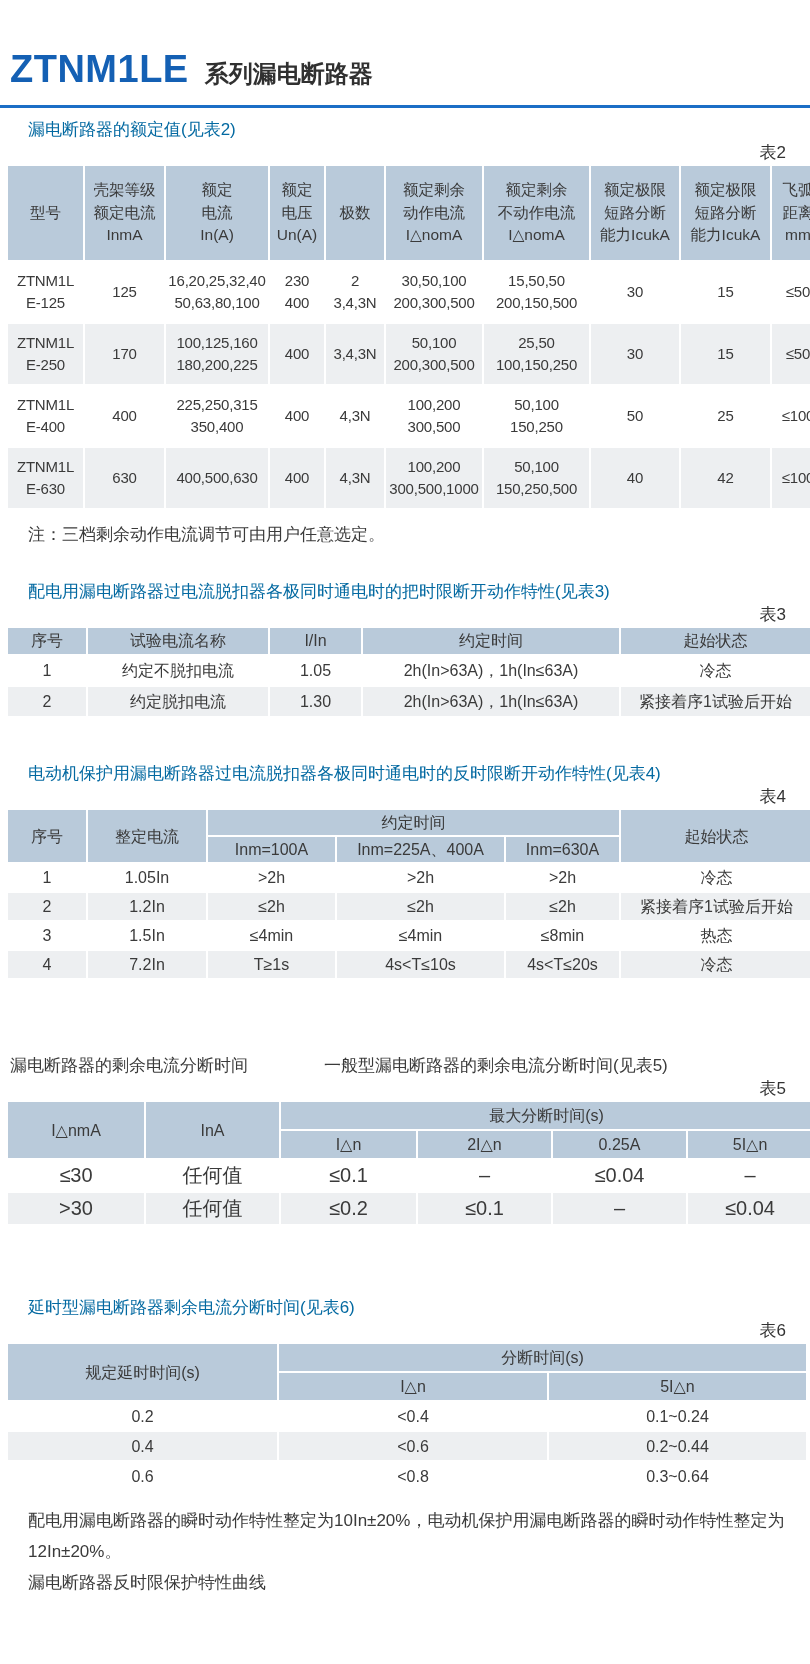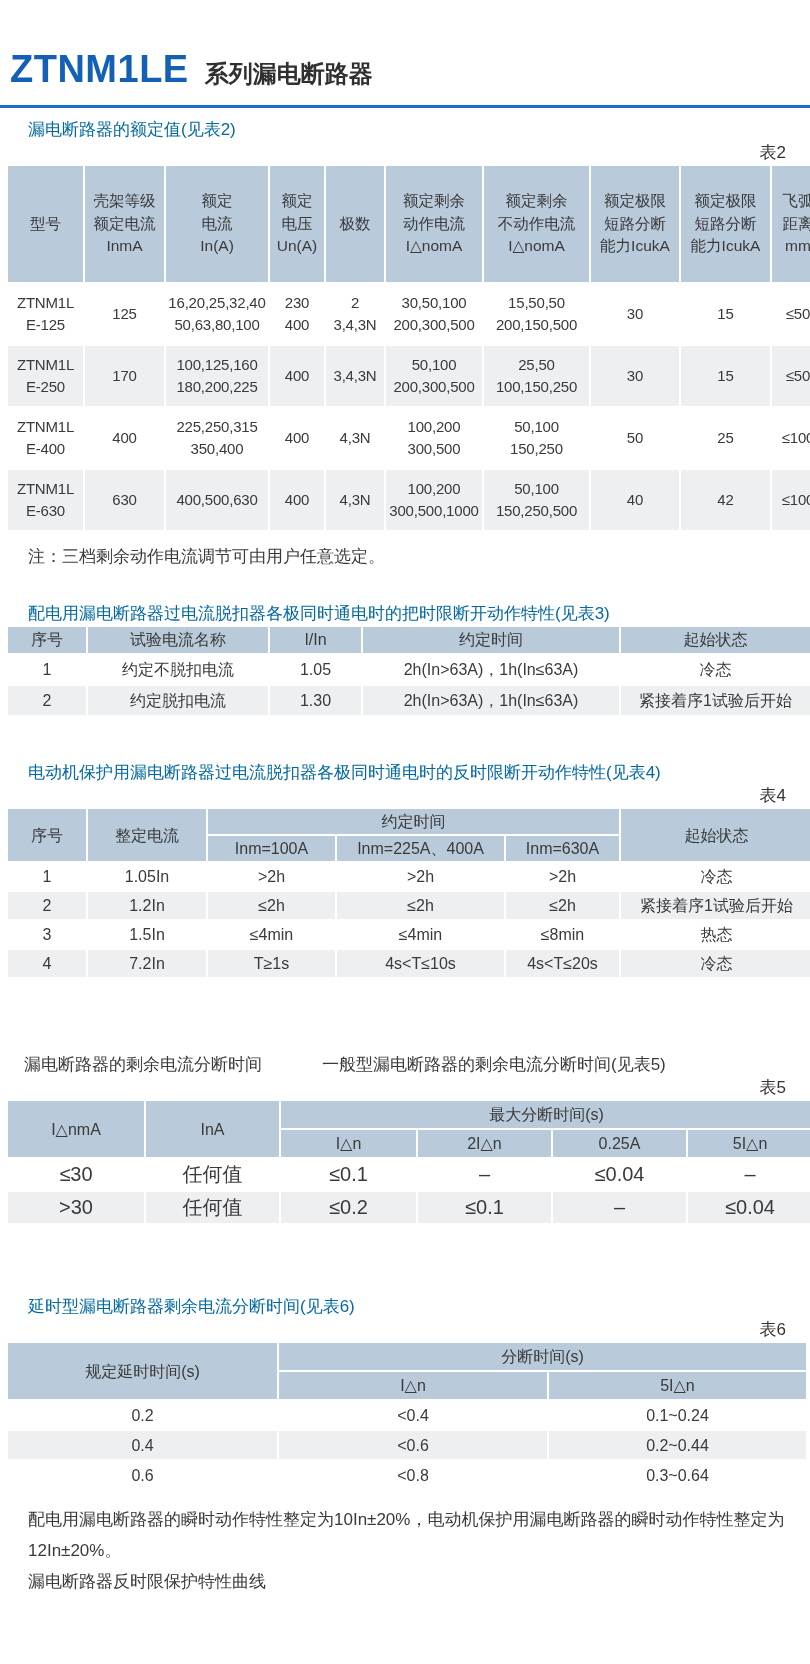--- a/index.html
+++ b/index.html
@@ -31,35 +31,35 @@
 
   table{border-collapse:separate;border-spacing:2px;margin:0 6px;width:798px;table-layout:fixed;}
   th,td{
     background:#fff;text-align:center;vertical-align:middle;
     font-weight:400;font-size:15px;line-height:1.45;color:var(--ink);
     white-space:pre-line;padding:1px 0;overflow:hidden;
   }
   thead th{background:var(--th-bg);font-size:15.5px;}
   tbody tr:nth-child(even) td{background:var(--alt-bg);}
 
-  .t2 thead th{height:116px;}
+  .t2 thead th{height:94px;}
   .t2 td{height:60px;font-size:15px;letter-spacing:-0.2px;}
   .t3 thead th{height:26px;font-size:16px;}
   .t3 td{height:29px;font-size:16px;}
   .t4 thead th{height:25px;font-size:16px;}
   .t4 td{height:27px;font-size:16px;}
   .t5 thead th{height:27px;font-size:16px;}
   .t5 td{height:27px;font-size:20px;}
   .t6 thead th{height:27px;font-size:16px;}
   .t6 td{height:28px;font-size:16px;}
 
   .note{margin:13px 0 0 28px;font-size:17px;}
   .caption.gap3{margin-top:34px;}
   .caption.gap4{margin-top:44px;}
-  .intro5{display:flex;gap:60px;margin:74px 0 0 24px;font-size:17px;}
+  .intro5{display:flex;gap:76px;margin:74px 0 0 10px;font-size:17px;}
   .caption.gap6{margin-top:70px;}
   .footnote{margin:14px 22px 0 28px;font-size:17px;line-height:1.8;}
   .footnote p{margin:0;}
 </style>
 </head>
 <body>
 
 <div class="page">
 
   <div class="masthead">
@@ -178,20 +178,21 @@
 150,250,500</td>
         <td>40</td>
         <td>42</td>
         <td>≤100</td>
       </tr>
     </tbody>
   </table>
   <div class="note">注：三档剩余动作电流调节可由用户任意选定。</div>
 
   <div class="caption gap3">配电用漏电断路器过电流脱扣器各极同时通电时的把时限断开动作特性(见表3)</div>
+  <div class="tbl-label">表3</div>
   <table class="t3">
     <colgroup>
       <col style="width:78px">
         <col style="width:180px">
         <col style="width:91px">
         <col style="width:256px">
         <col style="width:189px">
     </colgroup>
     <thead>
       <tr>

